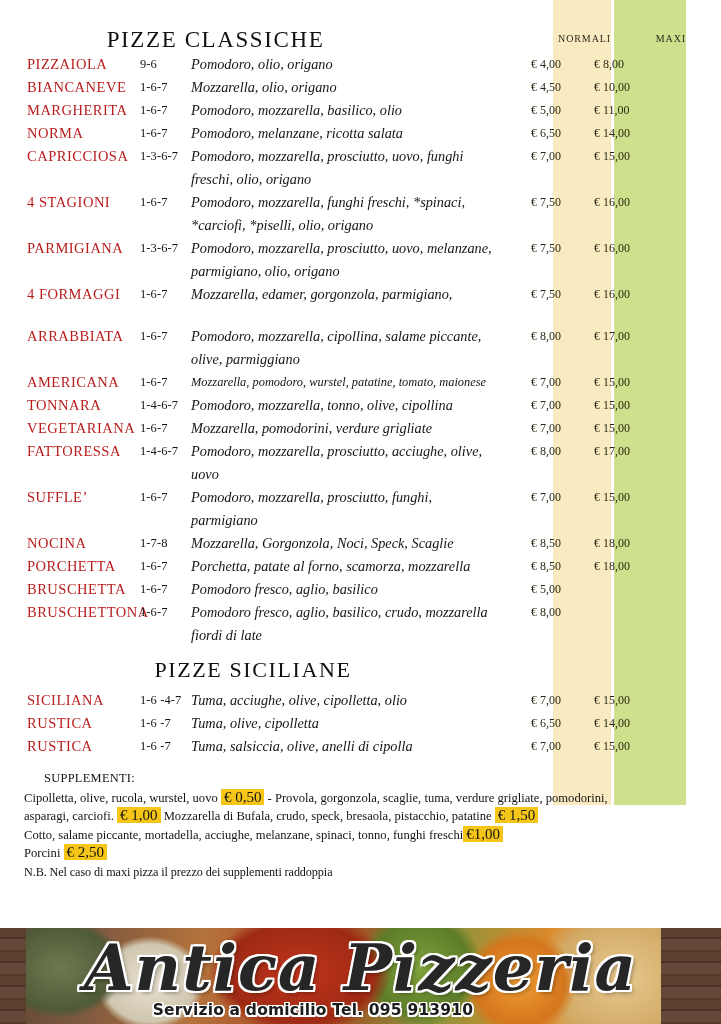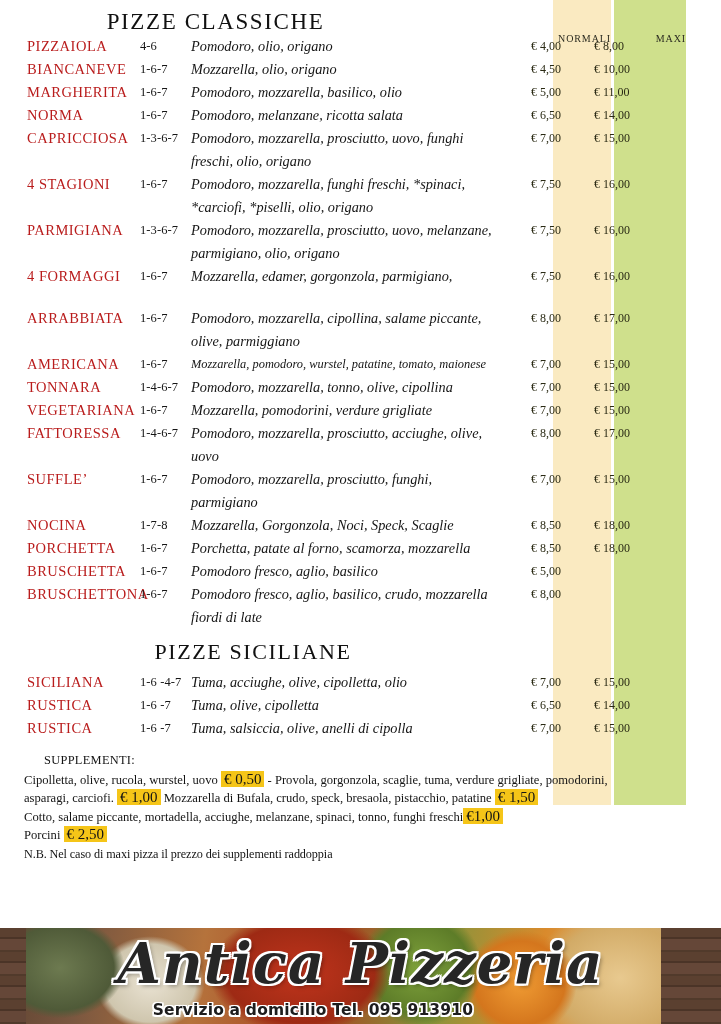--- a/index.html
+++ b/index.html
@@ -50,21 +50,21 @@
   .section-title {
     text-align: center;
     font-size: 23px;
     letter-spacing: 1.6px;
     color: #111;
     font-weight: normal;
     font-family: "Liberation Serif", "DejaVu Serif", serif;
   }
   #title-classiche {
     margin: 0;
-    padding-top: 9px;
+    padding-top: 27px;
     padding-right: 290px;
   }
   #title-siciliane {
     margin: 0;
     padding-top: 10px;
     padding-right: 215px;
     padding-bottom: 6px;
     font-size: 22px;
   }
 
@@ -214,21 +214,21 @@
   #banner .wood-right { right: 0; width: 60px; }
   #banner-text {
     position: absolute;
     left: 0;
     top: 6px;
     width: 721px;
     text-align: center;
     font-family: "DejaVu Serif", "Liberation Serif", serif;
     font-style: italic;
     font-weight: bold;
-    font-size: 56px;
+    font-size: 64px;
     color: #262626;
     letter-spacing: 1px;
     text-shadow:
       2px 0 0 #fff, -2px 0 0 #fff, 0 2px 0 #fff, 0 -2px 0 #fff,
       2px 2px 0 #fff, -2px 2px 0 #fff, 2px -2px 0 #fff, -2px -2px 0 #fff,
       3px 3px 4px rgba(0,0,0,0.35);
     line-height: 1.05;
   }
   #banner-sub {
     position: absolute;
@@ -259,21 +259,21 @@
     <div class="col-head" id="head-maxi">MAXI</div>
   </div>
 
   <div id="content">
 
     <h1 class="section-title" id="title-classiche">PIZZE CLASSICHE</h1>
 
     <ul class="menu-list" id="list-classiche">
         <li class="menu-row">
           <div class="m-name">PIZZAIOLA</div>
-          <div class="m-code">4-6</div>
+          <div class="m-code">9-6</div>
           <div class="m-desc"><span>Pomodoro, olio, origano</span></div>
           <div class="m-price">€ 4,00</div>
           <div class="m-price maxi">€ 8,00</div>
         </li>
         <li class="menu-row">
           <div class="m-name">BIANCANEVE</div>
           <div class="m-code">1-6-7</div>
           <div class="m-desc"><span>Mozzarella, olio, origano</span></div>
           <div class="m-price">€ 4,50</div>
           <div class="m-price maxi">€ 10,00</div>

